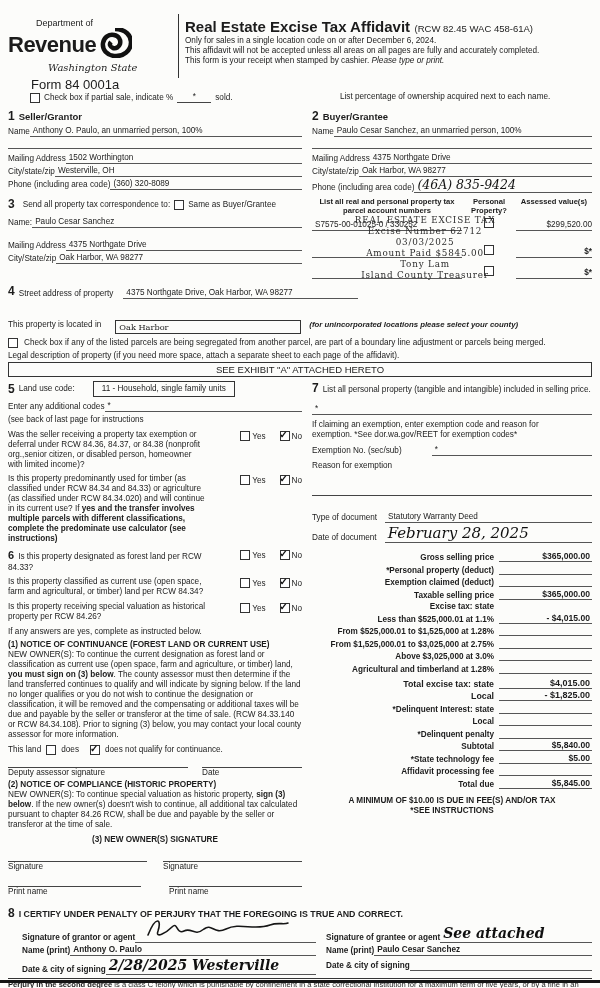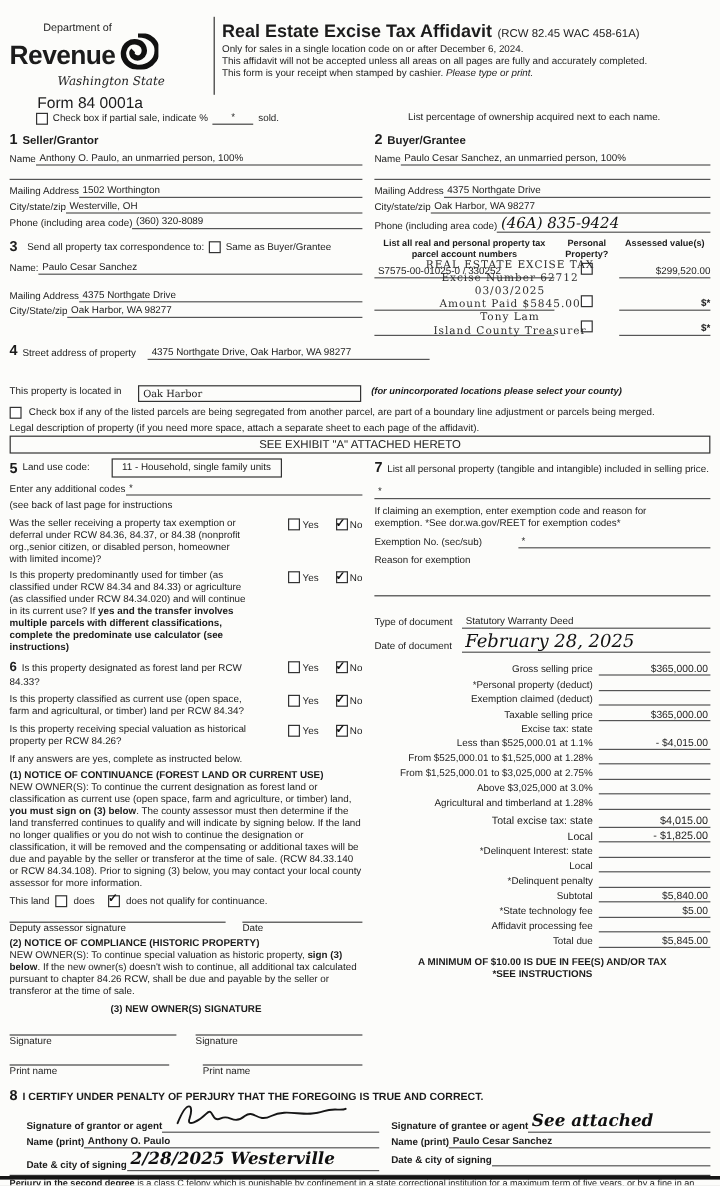--- a/index.html
+++ b/index.html
@@ -17,21 +17,21 @@
   .sechead{font-size:9.5px;font-weight:bold;}
   .small{font-size:8.2px;line-height:1.22;}
   .tiny{font-size:7.6px;line-height:1.2;}
   .cols{display:flex;}
   .colL{width:294px;flex:none;}
   .colR{flex:1;padding-left:10px;}
   .yn{display:flex;gap:2px;align-items:center;flex:none;font-size:8.2px;}
   .ynwrap{display:flex;gap:14px;flex:none;align-items:flex-start;padding-top:1px;}
   .q{display:flex;justify-content:space-between;margin-top:5px;}
   .q .qt{width:200px;font-size:8.2px;line-height:1.2;}
-  .taxrow{display:flex;align-items:center;margin-top:1.5px;}
+  .taxrow{display:flex;align-items:flex-end;margin-top:1.5px;font-weight:bold;}
   .taxrow .tl{width:182px;text-align:right;padding-right:5px;font-size:8.2px;white-space:nowrap;flex:none;}
   .taxrow .tv{flex:1;border-bottom:1px solid #555;text-align:right;font-size:8.6px;min-height:10px;padding-right:2px;}
   .taxrow.noline .tv{border-bottom:none;}
   .boxed{border:1px solid #333;}
   .stamp{font-family:"DejaVu Serif",serif;color:#2e2e2e;text-align:center;font-size:8.8px;
          line-height:1.25;letter-spacing:0.8px;}
   .bold{font-weight:bold;}
   .center{text-align:center;}
   .hr{border-top:1px solid #444;}
 </style>

